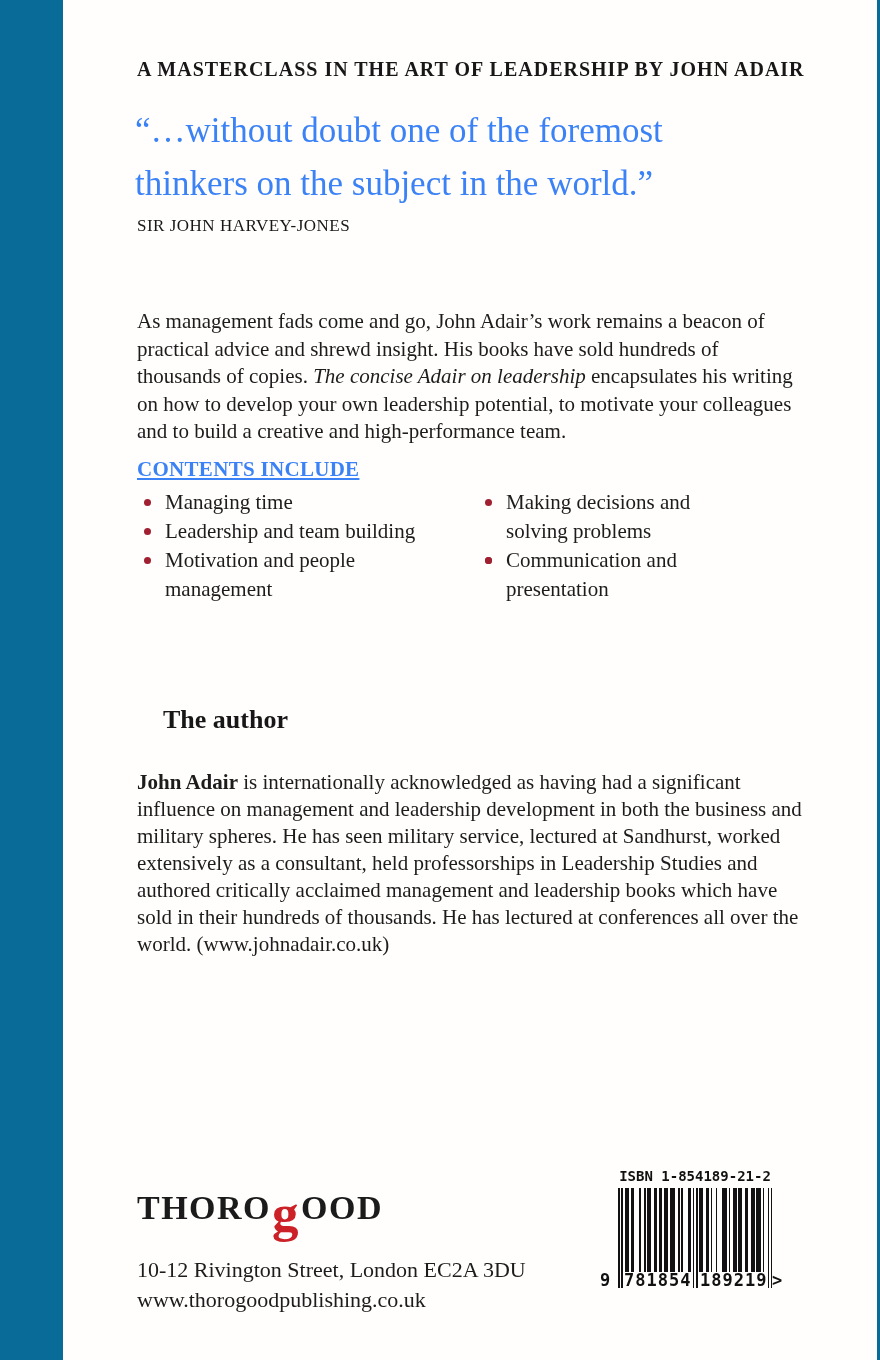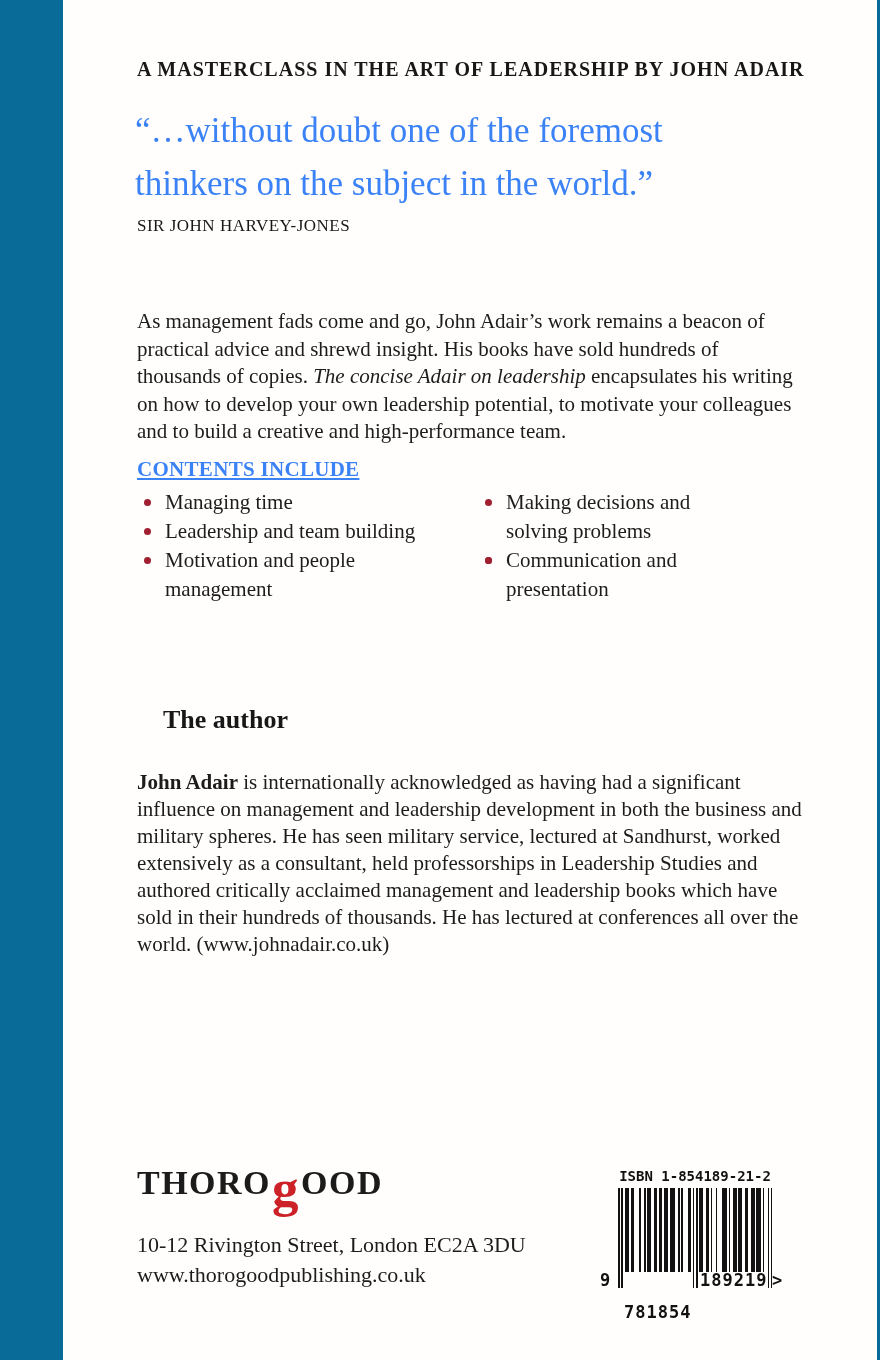--- a/index.html
+++ b/index.html
@@ -66,21 +66,21 @@
   .author-bio{
     position:absolute;left:137px;top:748px;width:672px;
     font-size:21px;line-height:27px;color:#1c1c1c;
   }
   .author-bio .author-name{font-weight:bold;}
   .publisher{
     position:absolute;left:137px;top:1164px;width:420px;
   }
   .logo{
     font-size:34px;font-weight:bold;letter-spacing:1.5px;color:#1b1b1b;
-    height:66px;white-space:nowrap;
+    height:66px;white-space:nowrap;margin-top:25px;
   }
   .logo .logo-g{
     color:var(--logo-red,#cc2127);
     font-size:53px;line-height:0;vertical-align:-12px;margin:0 1px;
   }
   .address,.website{
     font-size:22px;line-height:30px;color:#1c1c1c;
   }
   .barcode{
     position:absolute;left:600px;top:1168px;width:190px;
@@ -97,21 +97,21 @@
   .bars .module{flex:1 1 auto;height:84px;}
   .bars .module.guard{height:100px;}
   .bars .module.bar{background:#121212;}
   .digits{
     position:absolute;top:102px;left:0;width:190px;height:20px;
     font-family:"DejaVu Sans Mono", monospace;
     font-size:17px;font-weight:bold;color:#111;
   }
   .digits span{position:absolute;top:0;}
   .digit-nine{left:0px;}
-  .digit-g1{left:24px;width:66px;text-align:right;letter-spacing:1px;margin-top:32px;}
+  .digit-g1{left:24px;width:66px;text-align:right;letter-spacing:1px;}
   .digit-g2{left:100px;width:66px;text-align:center;letter-spacing:1px;}
   .digit-arrow{left:172px;}
 </style>
 </head>
 <body>
 
 <div class="spine"></div>
 <div class="right-edge"></div>
 
 <div class="tagline">A MASTERCLASS IN THE ART OF LEADERSHIP BY JOHN ADAIR</div>

